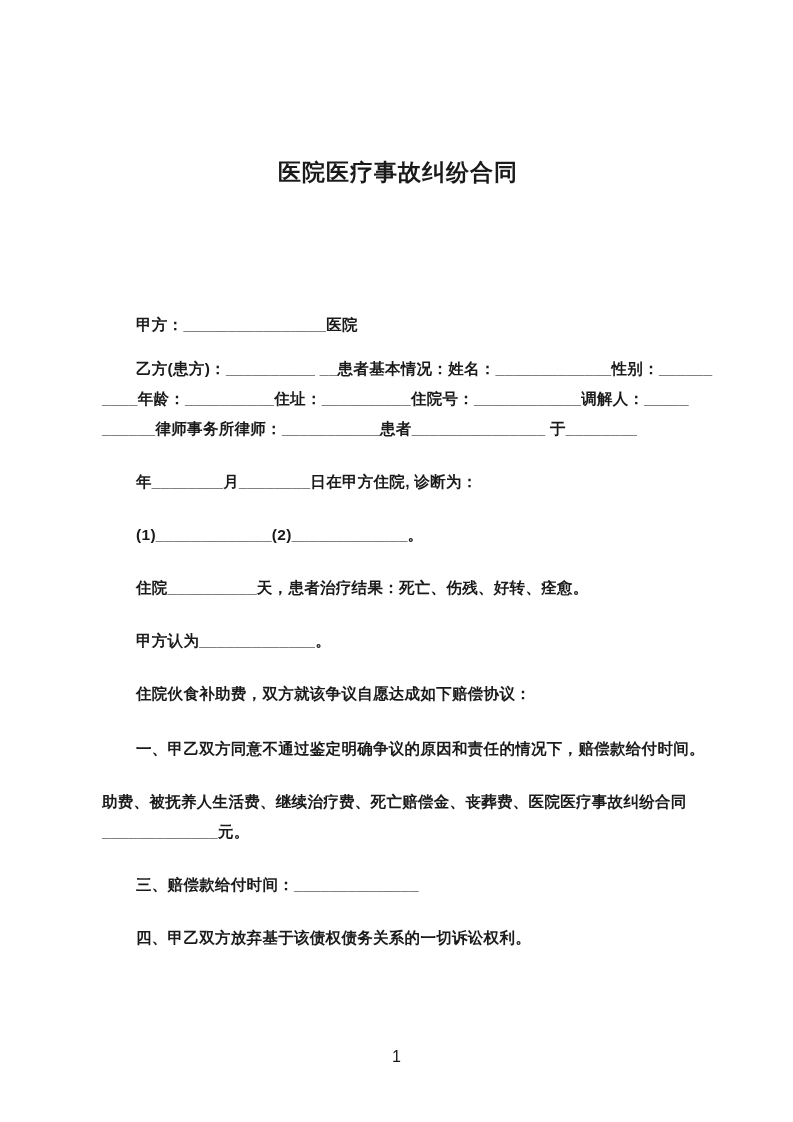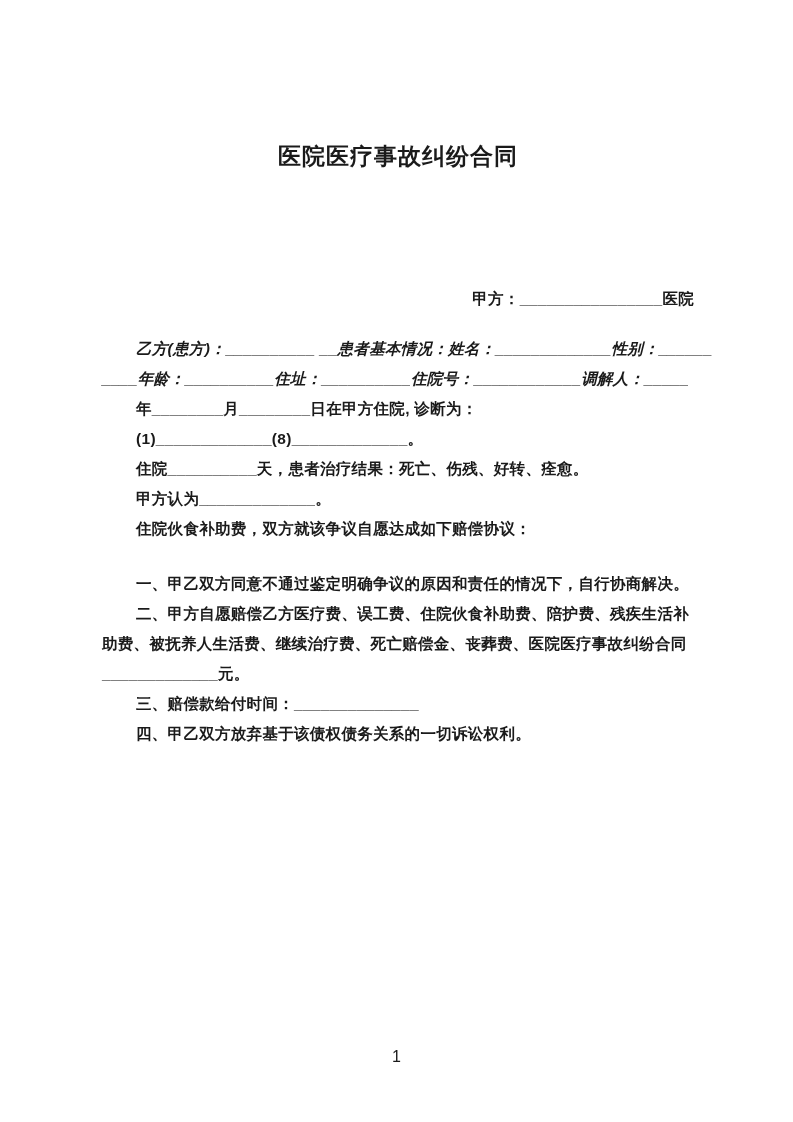--- a/index.html
+++ b/index.html
@@ -12,43 +12,42 @@
     height: 1122px;
     position: relative;
     overflow: hidden;
     font-family: "Liberation Sans", sans-serif;
     color: #1a1a1a;
   }
   .page {
     width: 793px;
     height: 1122px;
     box-sizing: border-box;
-    padding: 0 99px 0 102px;
+    padding: 16px 99px 0 102px;
     position: relative;
   }
   .doc-title {
     padding-top: 140px;
     text-align: center;
     font-size: 23px;
     line-height: 32px;
     font-weight: 700;
     letter-spacing: 1px;
   }
   .content {
     padding-top: 108px;
   }
   .para {
+    margin-top: 23px;
   }
   .para.first {
-    margin-top: 4px;
-    text-align: right;
+    margin-top: 14px;
   }
   .para.gap-lg {
-    margin-top: 20px;
-    font-style: italic;
+    margin-top: 14px;
   }
   .para.gap-sm {
     margin-top: 25px;
   }
   .line {
     font-size: 15.5px;
     line-height: 30px;
     font-weight: 700;
     white-space: pre;
     letter-spacing: 0.3px;
@@ -76,49 +75,49 @@
 
   <div class="content">
 
     <div class="para first">
       <div class="line ind">甲方：________________医院</div>
     </div>
 
     <div class="para gap-lg">
       <div class="line ind">乙方(患方)：__________ __患者基本情况：姓名：_____________性别：______</div>
       <div class="line">____年龄：__________住址：__________住院号：____________调解人：_____</div>
+      <div class="line">______律师事务所律师：___________患者_______________ 于________</div>
     </div>
 
     <div class="para">
       <div class="line ind">年________月________日在甲方住院, 诊断为：</div>
     </div>
 
     <div class="para">
-      <div class="line ind">(1)_____________(8)_____________。</div>
+      <div class="line ind">(1)_____________(2)_____________。</div>
     </div>
 
     <div class="para">
       <div class="line ind">住院__________天，患者治疗结果：死亡、伤残、好转、痊愈。</div>
     </div>
 
 
     <div class="para">
       <div class="line ind">甲方认为_____________。</div>
     </div>
 
     <div class="para">
       <div class="line ind">住院伙食补助费，双方就该争议自愿达成如下赔偿协议：</div>
     </div>
 
     <div class="para gap-sm">
-      <div class="line ind">一、甲乙双方同意不通过鉴定明确争议的原因和责任的情况下，自行协商解决。</div>
+      <div class="line ind">一、甲乙双方同意不通过鉴定明确争议的原因和责任的情况下，赔偿款给付时间。</div>
     </div>
 
     <div class="para">
-      <div class="line ind">二、甲方自愿赔偿乙方医疗费、误工费、住院伙食补助费、陪护费、残疾生活补</div>
       <div class="line">助费、被抚养人生活费、继续治疗费、死亡赔偿金、丧葬费、医院医疗事故纠纷合同</div>
       <div class="line">_____________元。</div>
     </div>
 
     <div class="para">
       <div class="line ind">三、赔偿款给付时间：______________</div>
     </div>
 
     <div class="para">
       <div class="line ind">四、甲乙双方放弃基于该债权债务关系的一切诉讼权利。</div>

